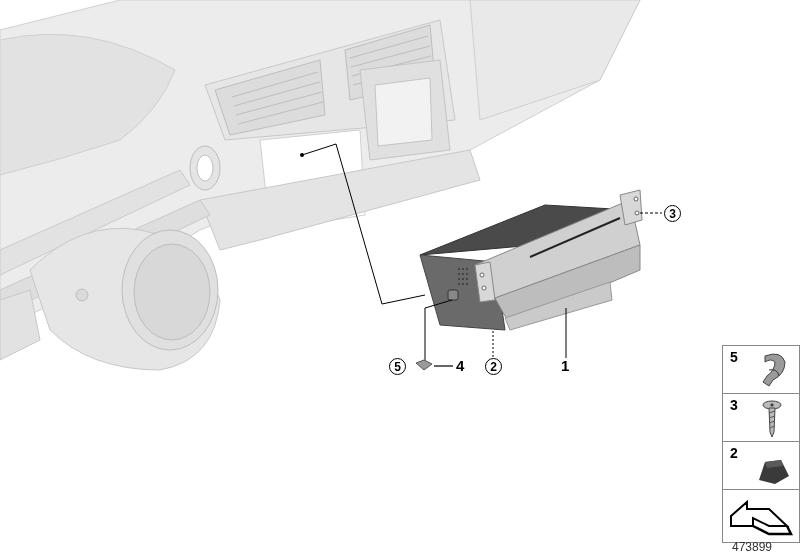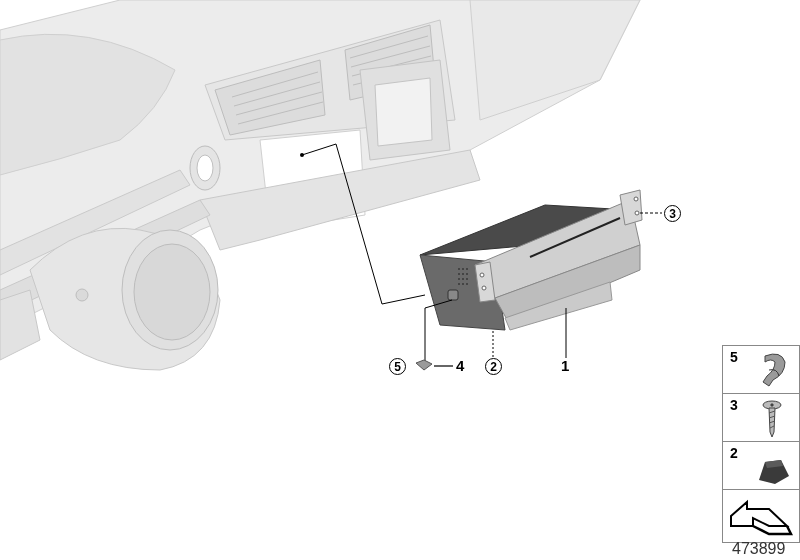--- a/index.html
+++ b/index.html
@@ -6,21 +6,21 @@
     body { width: 800px; height: 560px; position: relative; overflow: hidden; font-family: "Liberation Sans", sans-serif; }
     .canvas { position: absolute; left: 0; top: 0; width: 800px; height: 560px; }
     .callout { position: absolute; font-weight: bold; color: #000; font-family: "Liberation Sans", sans-serif; }
     .circled { width: 17px; height: 17px; border: 1.5px solid #000; border-radius: 50%; display: flex; align-items: center; justify-content: center; font-size: 12px; background: #fff; box-sizing: border-box; }
     .plain { font-size: 15px; }
     .legend { position: absolute; left: 722px; top: 345px; width: 76px; border: 1px solid #888; background: #fff; }
     .legend-cell { position: relative; height: 48px; border-bottom: 1px solid #888; box-sizing: border-box; }
     .legend-cell:last-child { border-bottom: none; height: 52px; }
     .legend-num { position: absolute; left: 7px; top: 3px; font-weight: bold; font-size: 14px; color: #000; }
     .legend-icon { position: absolute; right: 6px; top: 4px; width: 42px; height: 40px; }
-    .diagram-id { position: absolute; left: 732px; top: 540px; font-size: 16px; color: #333; }
+    .diagram-id { position: absolute; left: 732px; top: 540px; font-size: 12px; color: #333; }
   </style>
 </head>
 <body>
 
 <div class="canvas">
   <svg width="800" height="560" viewBox="0 0 800 560">
 
     <path d="M0,30 L120,0 L640,0 L600,80 L470,150 L460,170 L360,180 L250,210 L200,230 L150,260 L60,300 L0,330 Z" fill="#ececec" stroke="#cfcfcf" stroke-width="1"></path>
 
     <path d="M0,40 Q90,20 175,70 Q160,110 120,140 Q60,160 0,175 Z" fill="#e2e2e2" stroke="#cfcfcf"></path>

